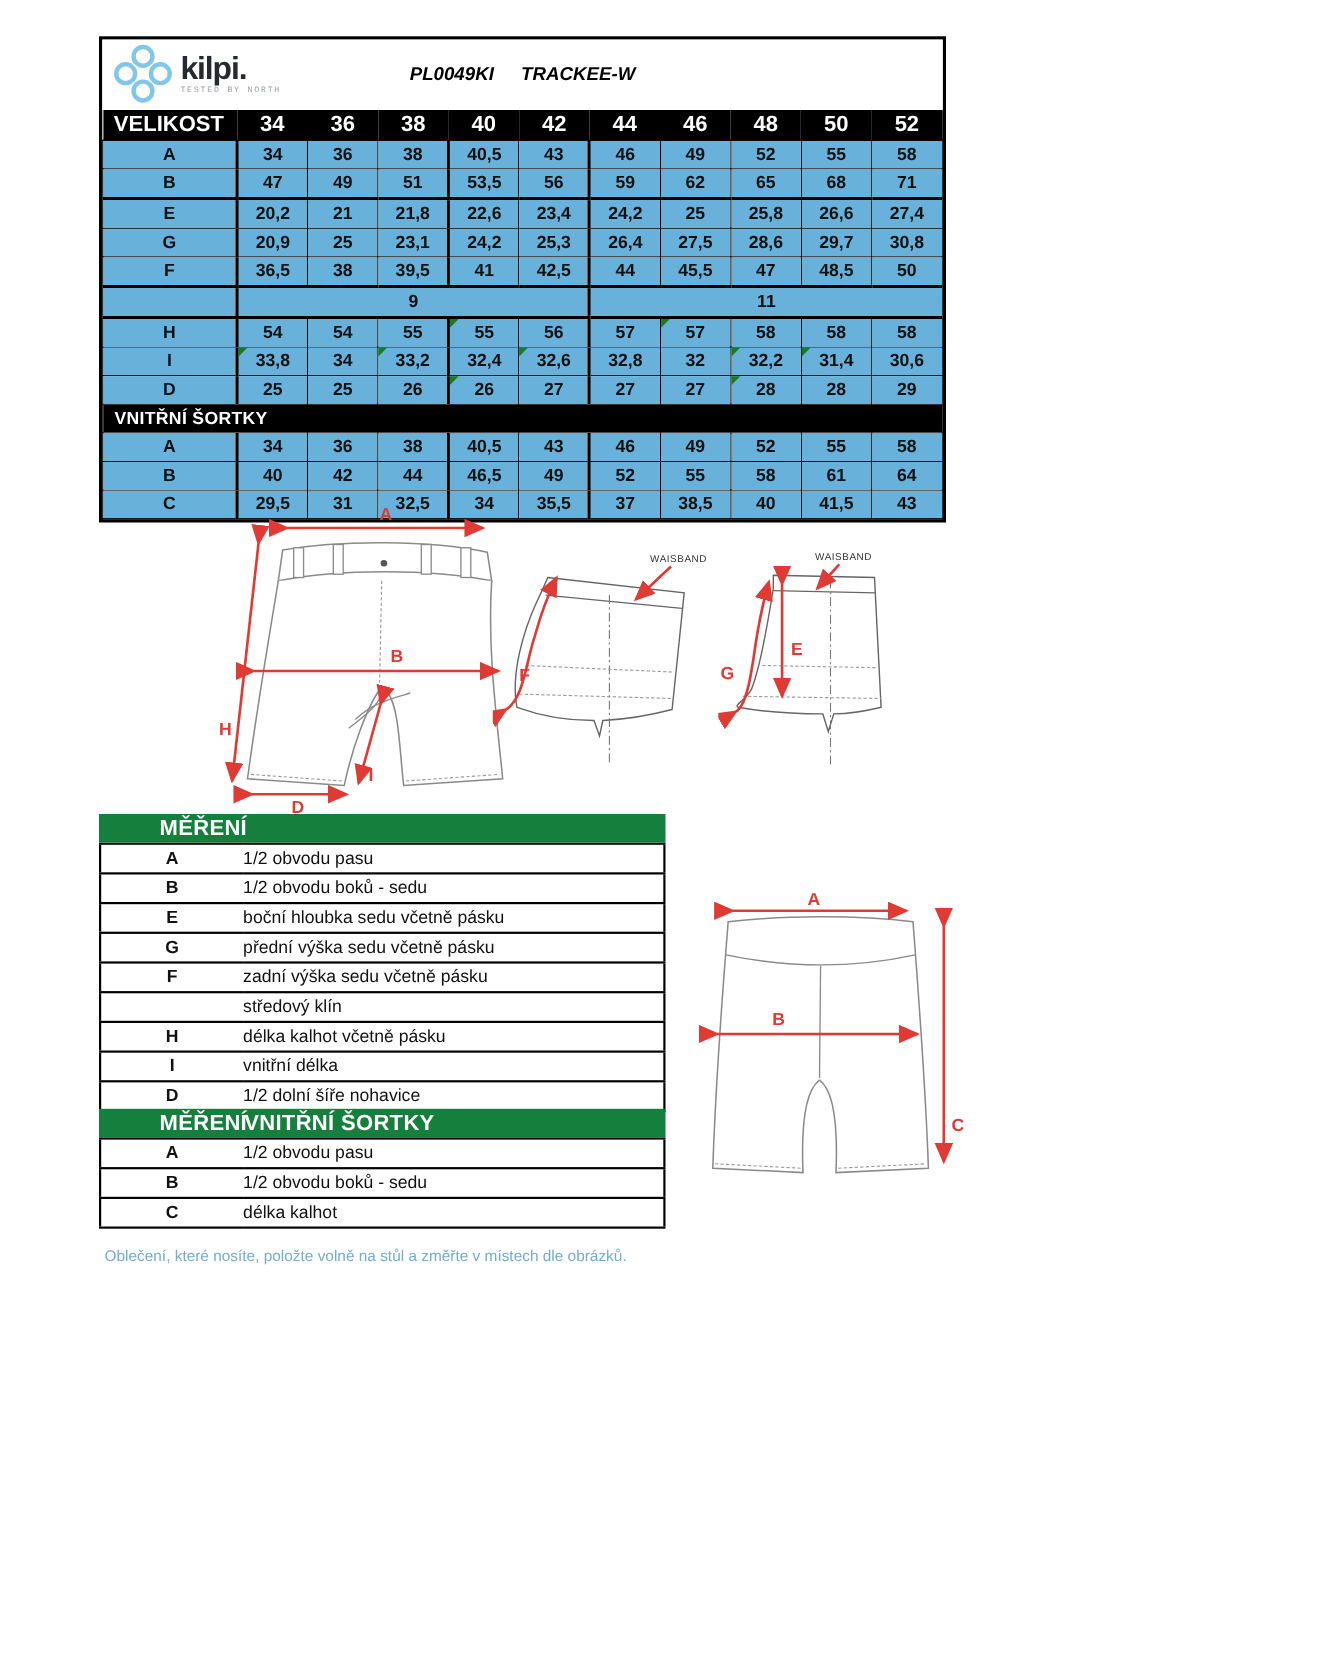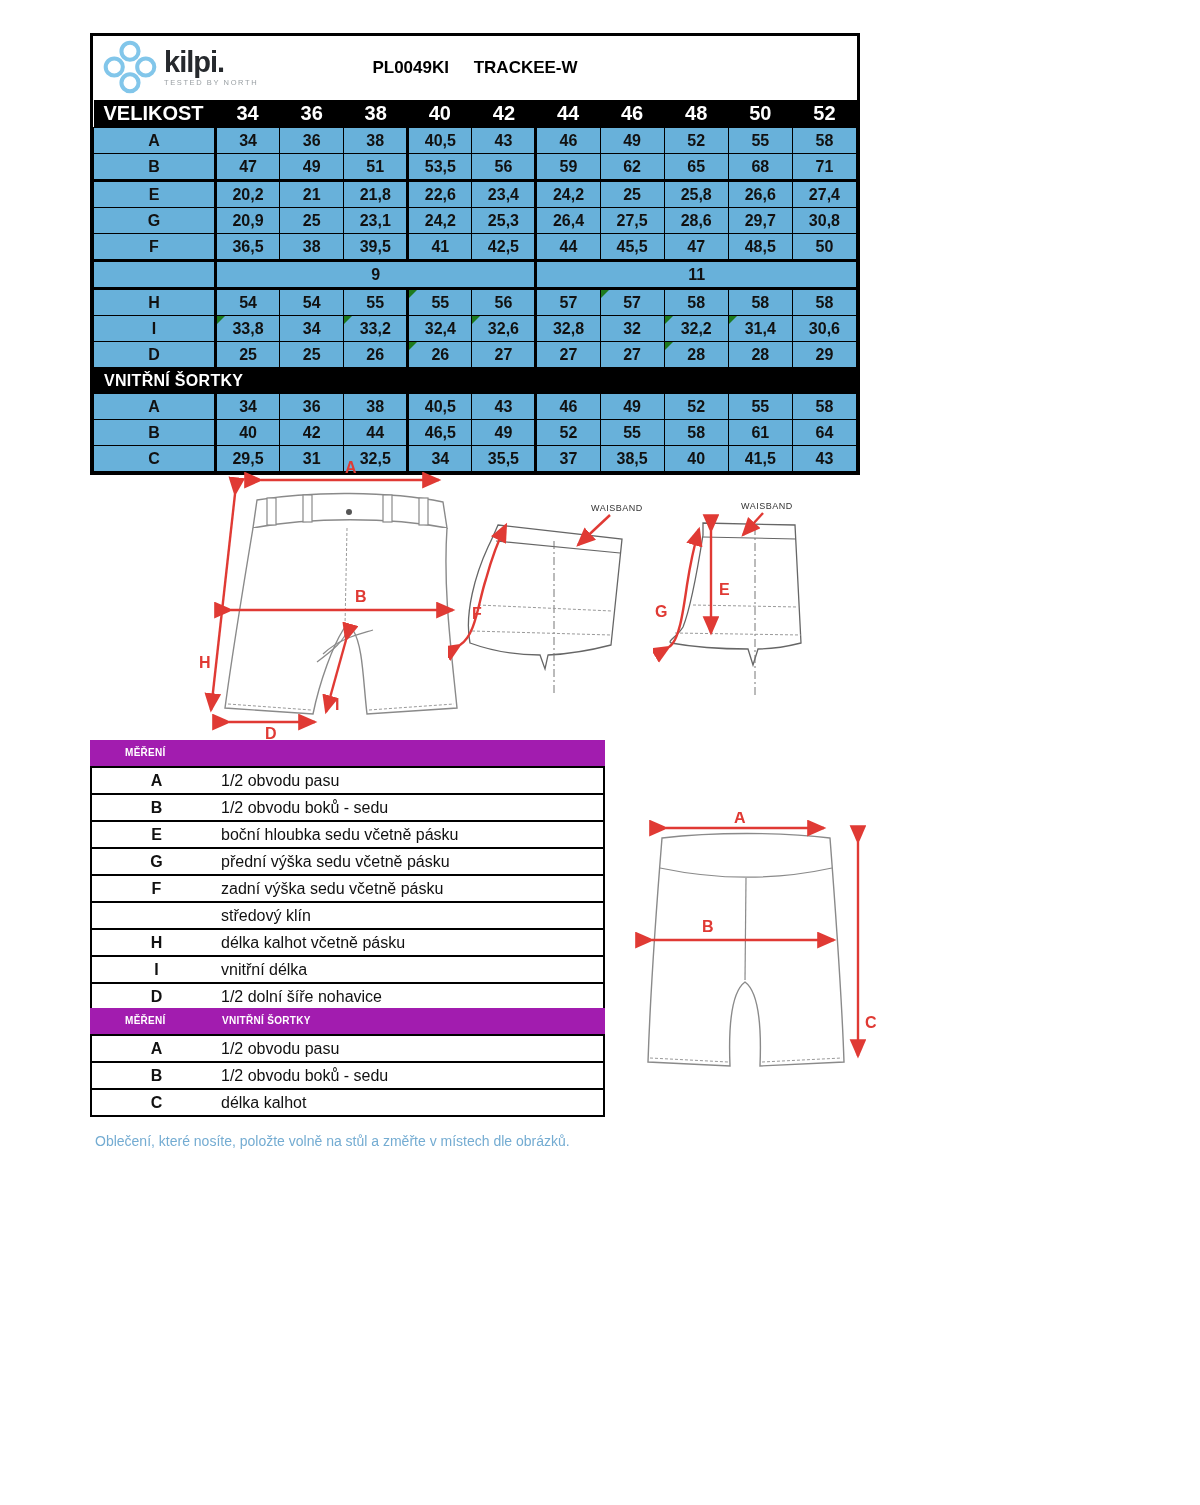--- a/index.html
+++ b/index.html
@@ -5,22 +5,22 @@
   html,body{margin:0;padding:0;background:#fff;}
   body{font-family:"Liberation Sans", sans-serif;}
   #page{position:relative;width:1200px;height:1505px;background:#fff;overflow:hidden;}
 
   
   #size-chart{position:absolute;left:90px;top:33px;width:764px;border:3px solid #000;background:#fff;}
   #chart-header{position:relative;height:64px;background:#fff;}
   .logo{position:absolute;left:10px;top:4px;display:flex;align-items:center;gap:7px;}
   .logo-text{display:flex;flex-direction:column;}
   .brand{font-size:29px;font-weight:bold;color:#26292d;letter-spacing:-1px;line-height:30px;}
-  .tagline{font-size:7.5px;color:#9aa0a4;letter-spacing:1.6px;margin-top:1px;}
-  .ptitle{position:absolute;left:50%;top:22px;transform:translateX(-50%);white-space:nowrap;font-size:17px;font-weight:bold;color:#000;}
+  .tagline{font-size:7.5px;color:#9aa0a4;letter-spacing:1.6px;margin-top:1px;font-family:Liberation Mono, monospace;}
+  .ptitle{position:absolute;left:50%;top:22px;transform:translateX(-50%);white-space:nowrap;font-size:17px;font-weight:bold;color:#000;font-style:italic;}
   .ptitle span{margin:0 10px;}
 
   table.sgrid{border-collapse:collapse;width:100%;table-layout:fixed;}
   table.sgrid col.c-lbl{width:122px;}
   table.sgrid th{background:#000;color:#fff;height:27px;font-size:20px;font-weight:bold;text-align:center;padding:0;}
   table.sgrid th.hlbl{text-align:left;padding-left:10px;}
   table.sgrid td{background:#68B1DA;border:1px solid #000;height:25px;font-size:16px;font-weight:bold;text-align:center;color:#111;padding:0;position:relative;}
   table.sgrid td.lbl{border-right:3px solid #000;}
   table.sgrid td.tl{border-left:3px solid #000;}
   table.sgrid tr.sep td{border-bottom:3px solid #000;}
@@ -40,21 +40,21 @@
   .wlbl{fill:#333;font-size:9px;letter-spacing:.5px;font-family:"Liberation Sans",sans-serif;}
   #diag-front{position:absolute;left:195px;top:458px;}
   #diag-back{position:absolute;left:448px;top:495px;}
   #diag-panel{position:absolute;left:653px;top:495px;}
   #diag-inner{position:absolute;left:632px;top:812px;}
 
   
   .mwrap{position:absolute;left:90px;width:515px;}
   #mtable1{top:740px;}
   #mtable2{top:1008px;}
-  .mhead{position:relative;background:#a21caf;color:#fff;height:26px;line-height:26px;font-weight:bold;font-size:10px;padding-left:35px;box-sizing:border-box;letter-spacing:.3px;}
+  .mhead{position:relative;background:#15803d;color:#fff;height:26px;line-height:26px;font-weight:bold;font-size:20px;padding-left:55px;box-sizing:border-box;letter-spacing:.3px;}
   .mhead .sub{position:absolute;left:132px;top:0;}
   table.mtable{border-collapse:collapse;width:100%;border:2px solid #000;table-layout:fixed;}
   table.mtable col.c-ml{width:130px;}
   table.mtable td{border-top:2px solid #000;border-bottom:2px solid #000;height:25px;font-size:16px;padding:0;background:#fff;color:#111;}
   table.mtable td.ml{text-align:center;font-weight:bold;}
   table.mtable td.md{text-align:left;}
 
   
   #footer-note{position:absolute;left:95px;top:1126px;font-size:14px;line-height:31px;color:#74ACD2;}
 </style>

